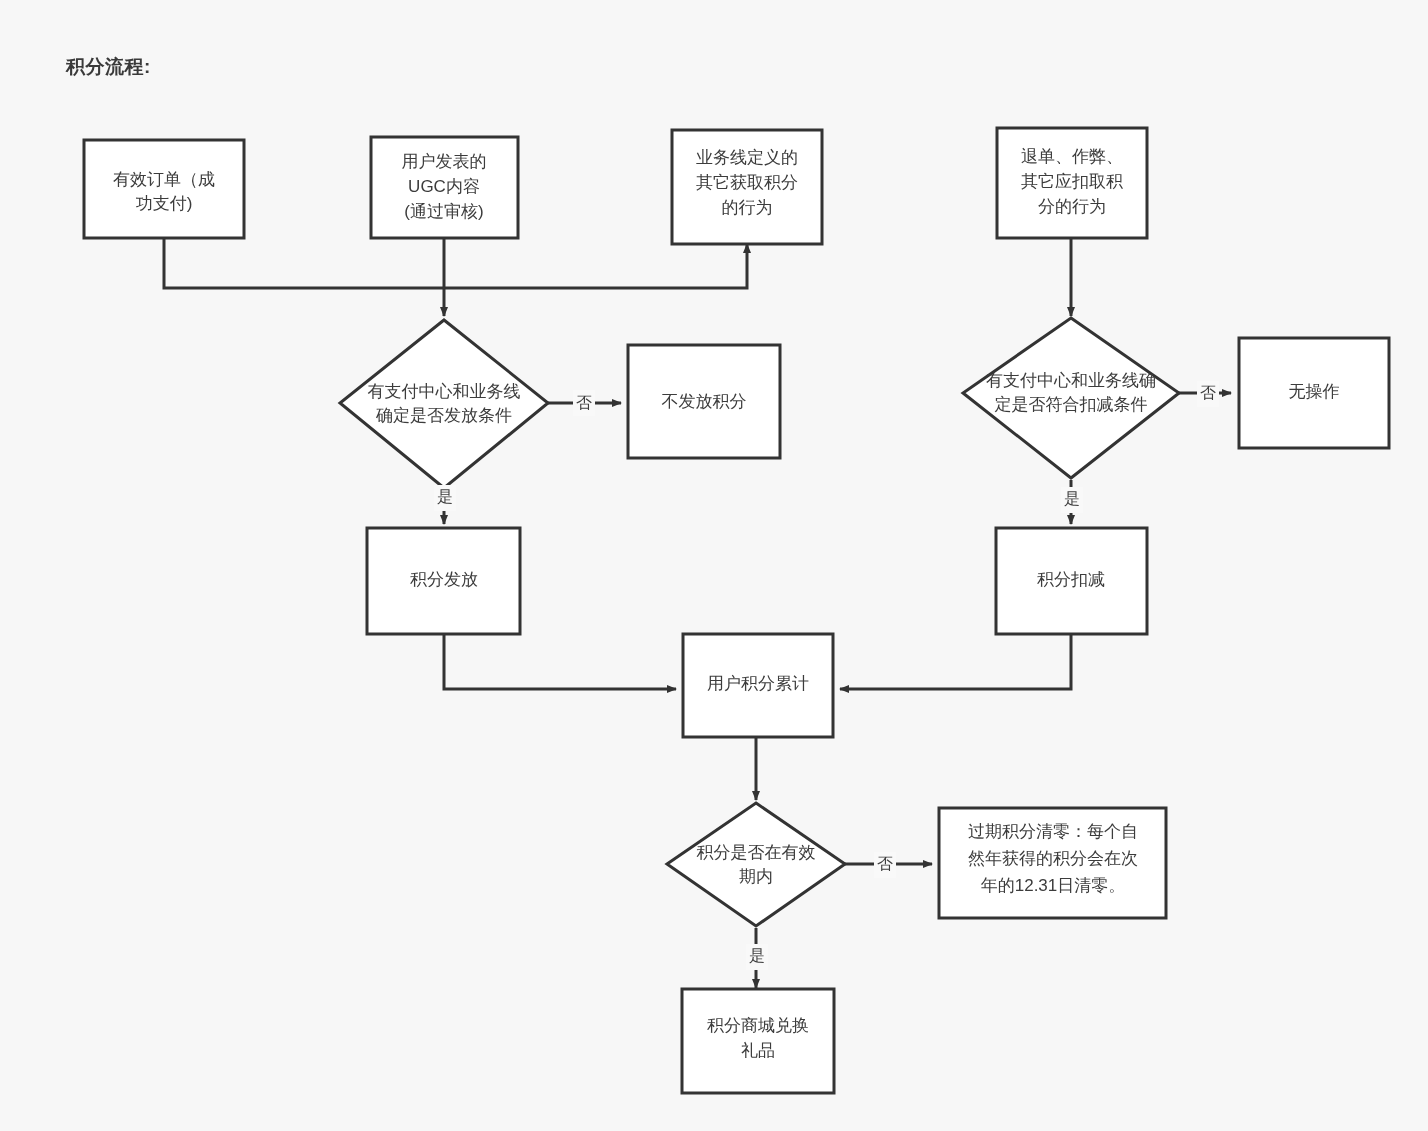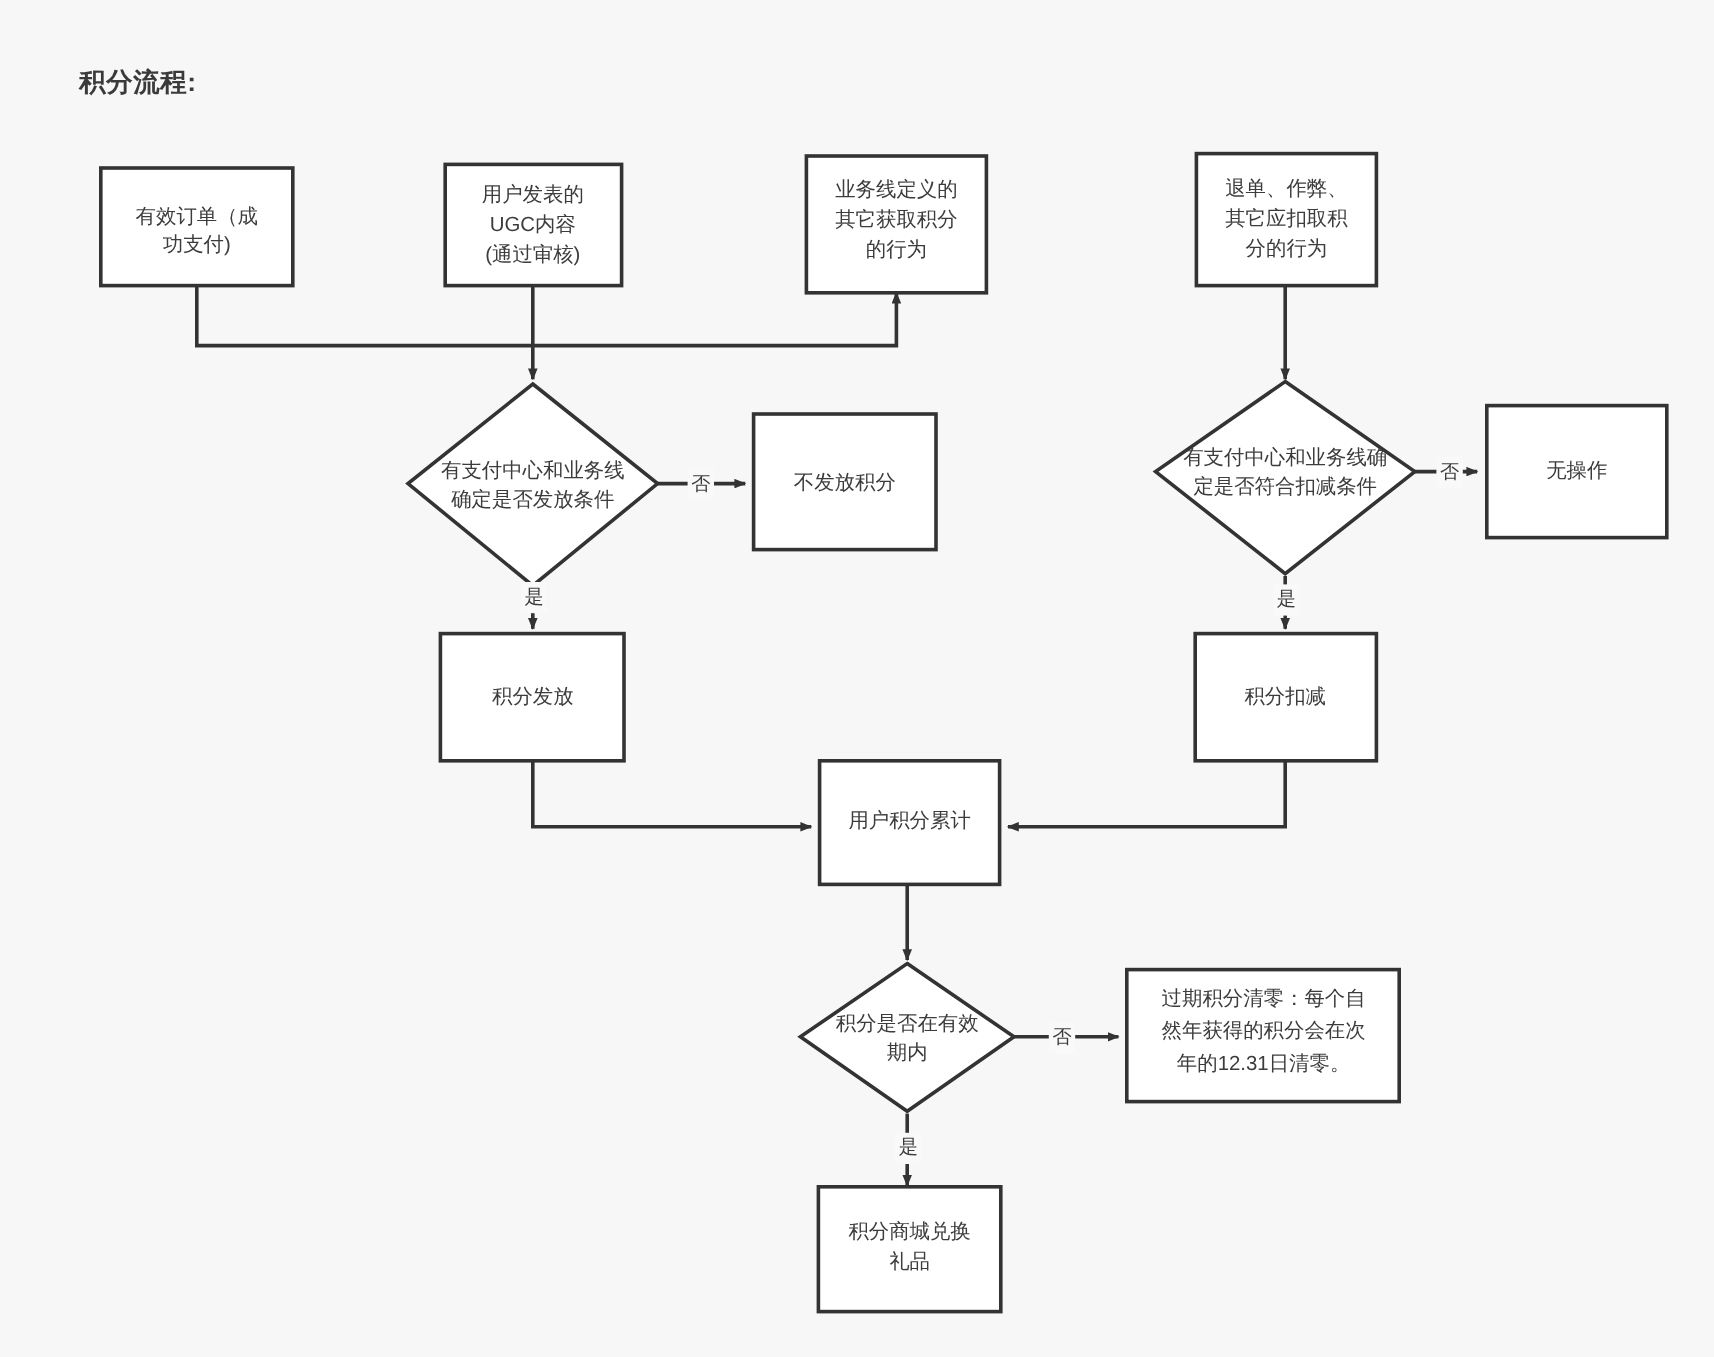--- a/index.html
+++ b/index.html
@@ -12,21 +12,21 @@
     height: 1131px;
     background: #f7f7f7;
     font-family: "Liberation Sans", "DejaVu Sans", sans-serif;
     overflow: hidden;
     position: relative;
   }
   #diagram-title {
     position: absolute;
     left: 66px;
     top: 54px;
-    font-size: 22px;
+    font-size: 19px;
     font-weight: bold;
     color: #3a3a3a;
     letter-spacing: 0.5px;
     white-space: nowrap;
   }
   #flow-canvas {
     position: absolute;
     left: 0;
     top: 0;
     width: 1428px;

